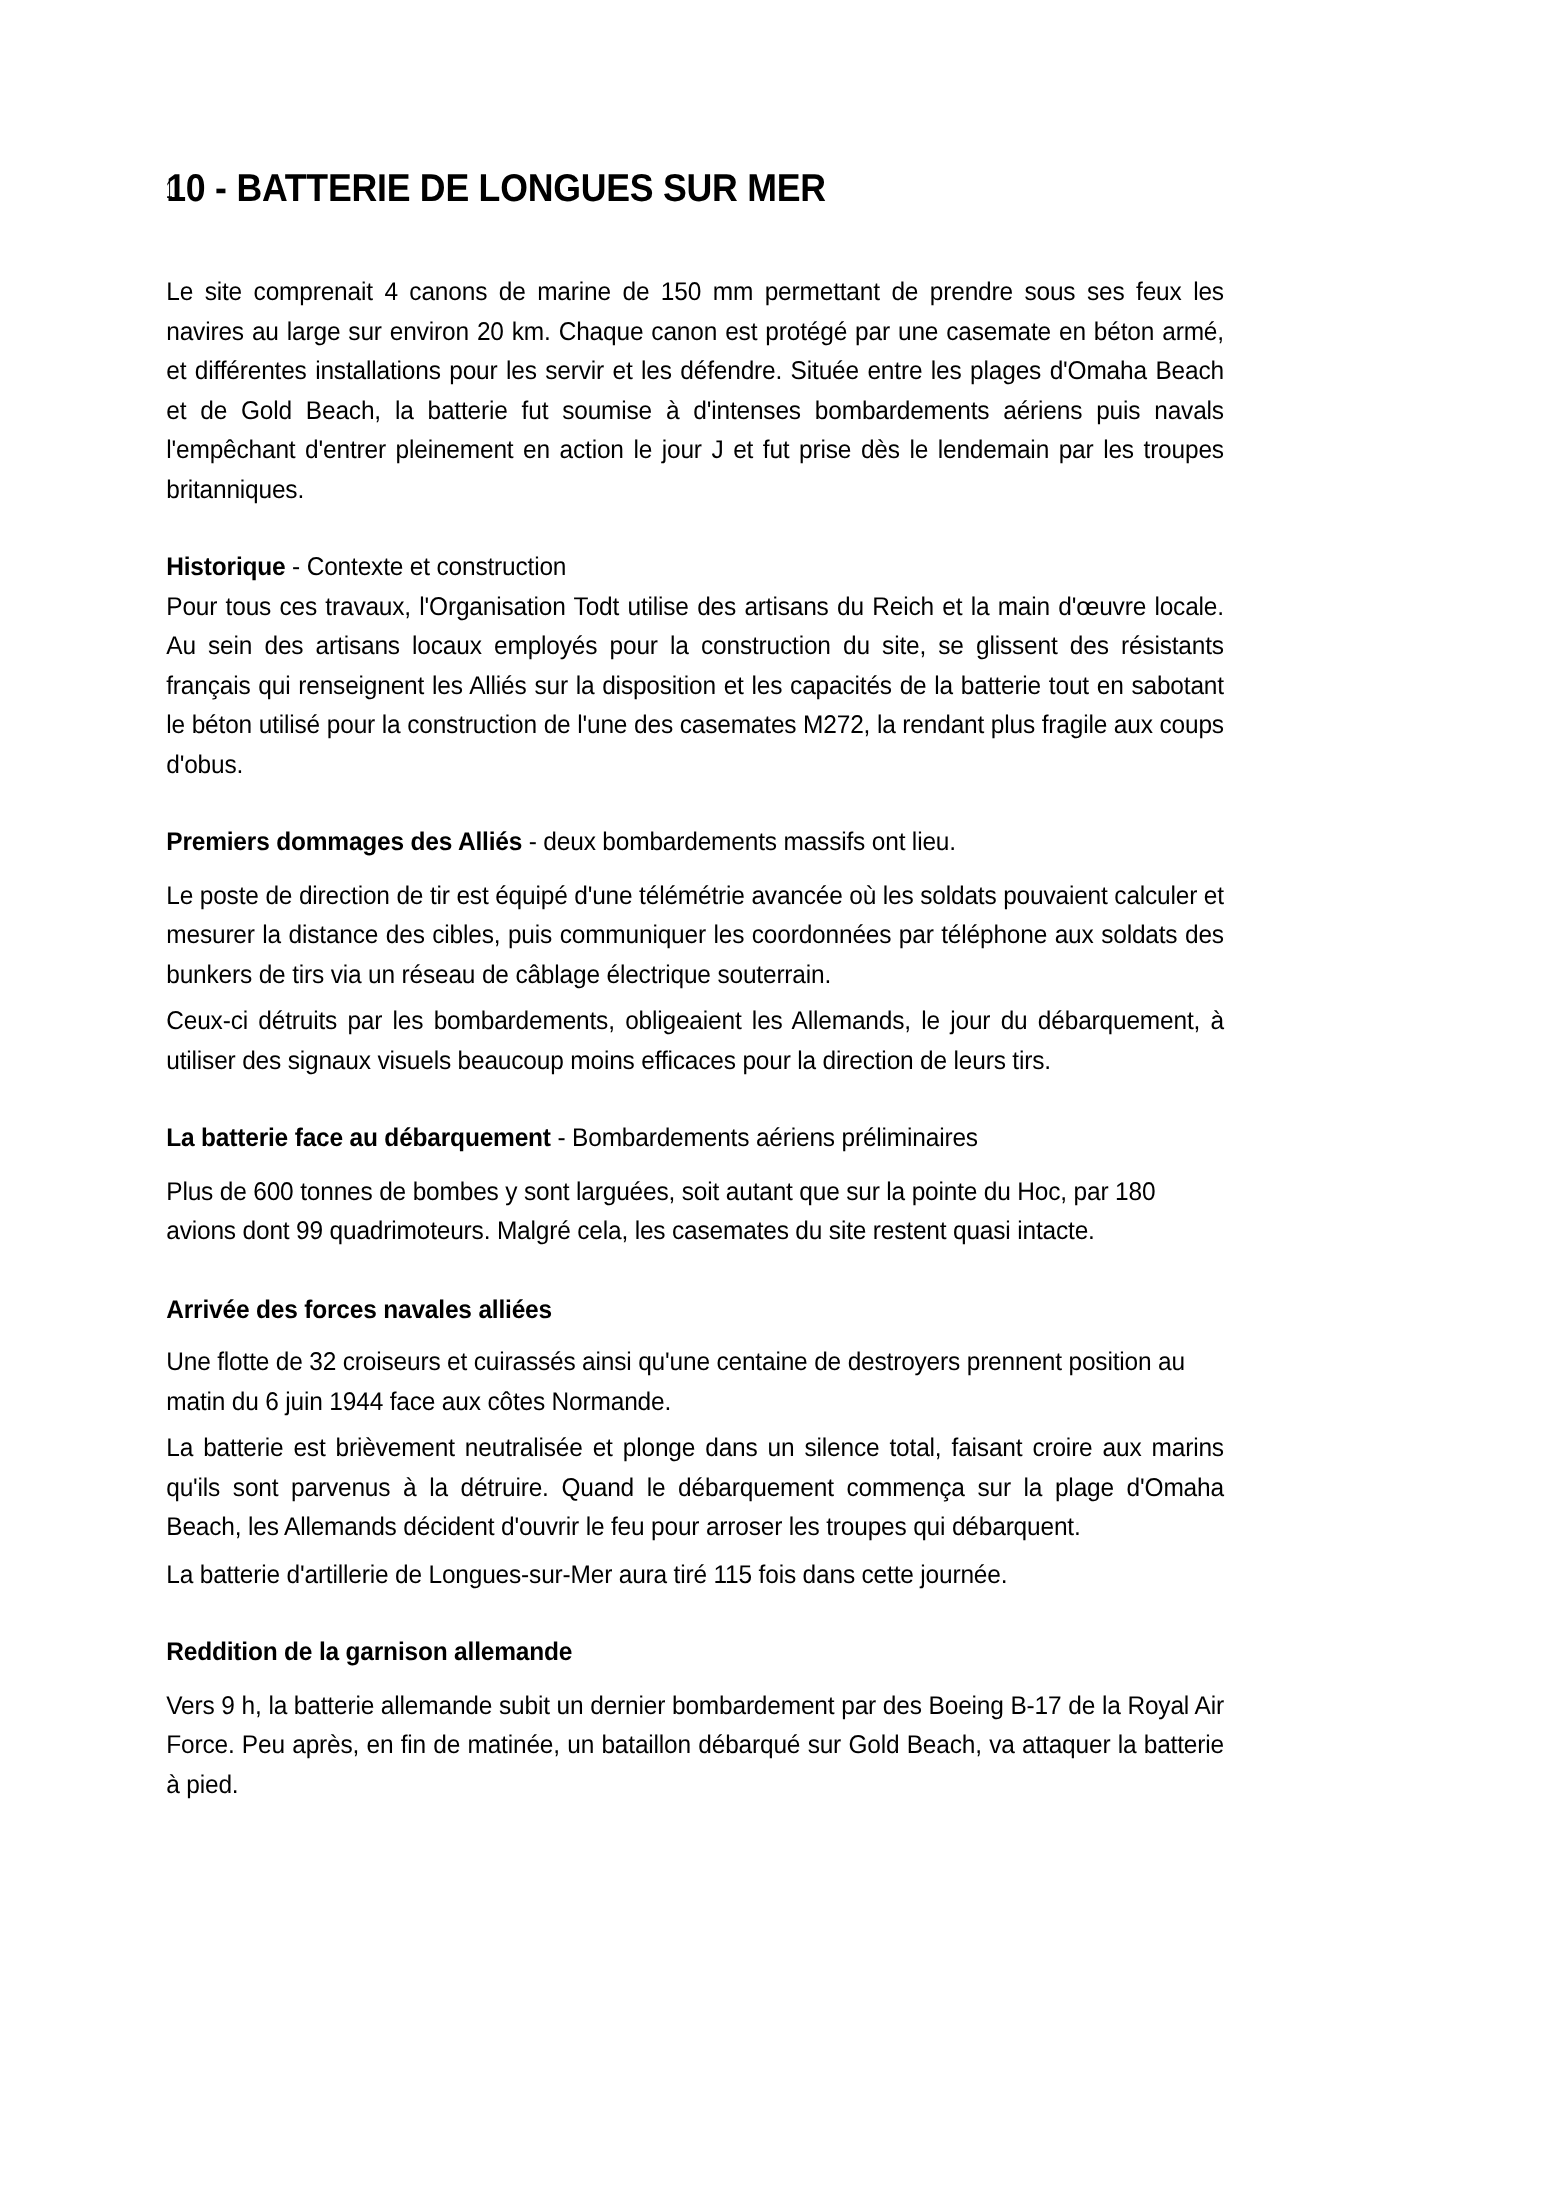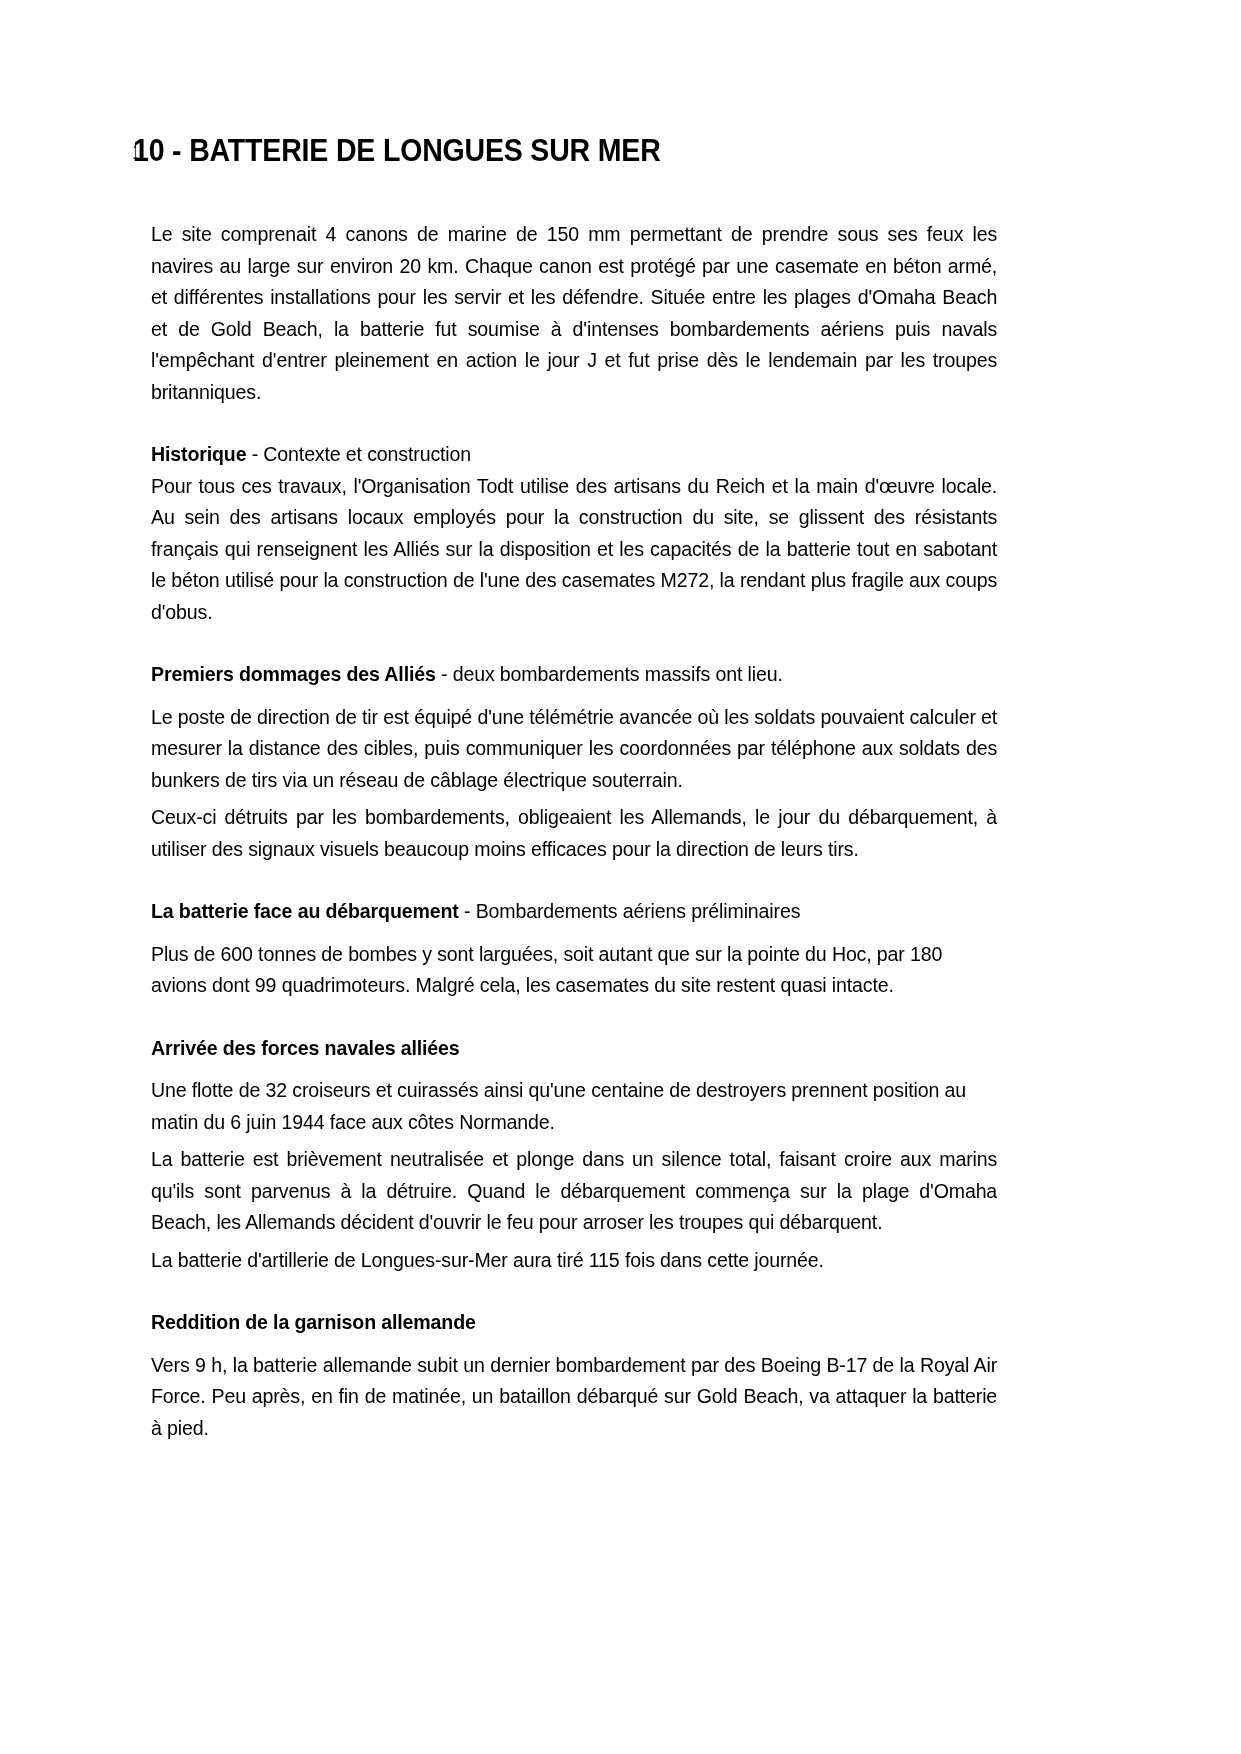--- a/index.html
+++ b/index.html
@@ -19,21 +19,20 @@
     margin: 0 auto;
     background: #ffffff;
     box-sizing: border-box;
     overflow: hidden;
   }
   .content {
     position: absolute;
     left: 133px;
     top: 0;
     width: 846px;
-    margin-left: 18px;
   }
 
   
   .doc-title {
     font-size: 31px;
     font-weight: bold;
     letter-spacing: -0.2px;
     line-height: 1.15;
     margin: 0;
     padding: 0;

